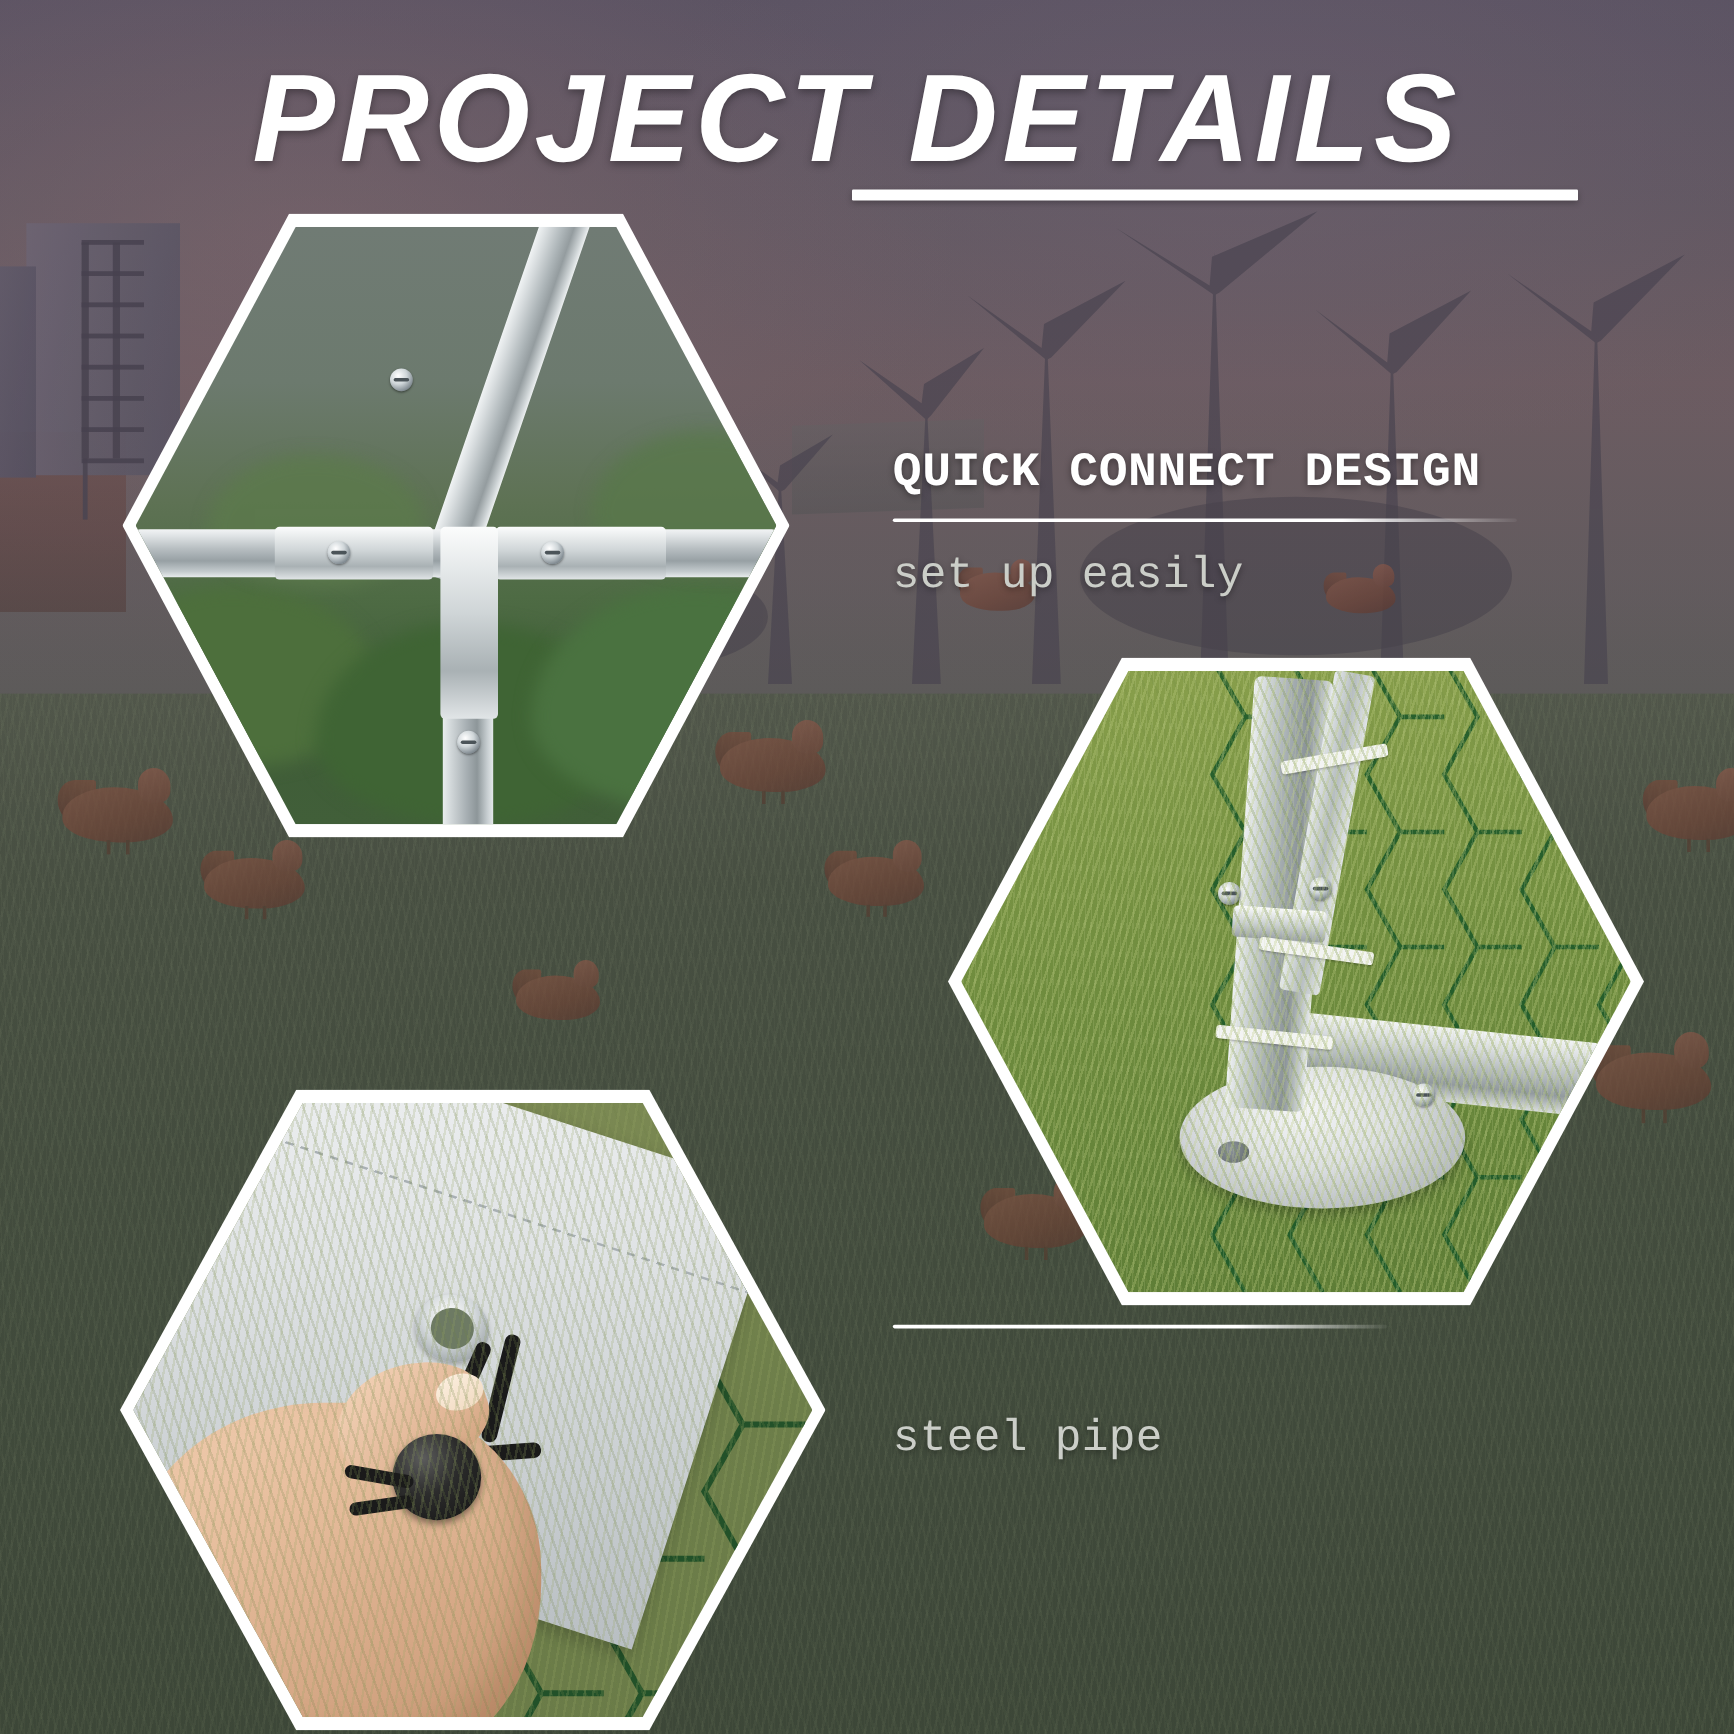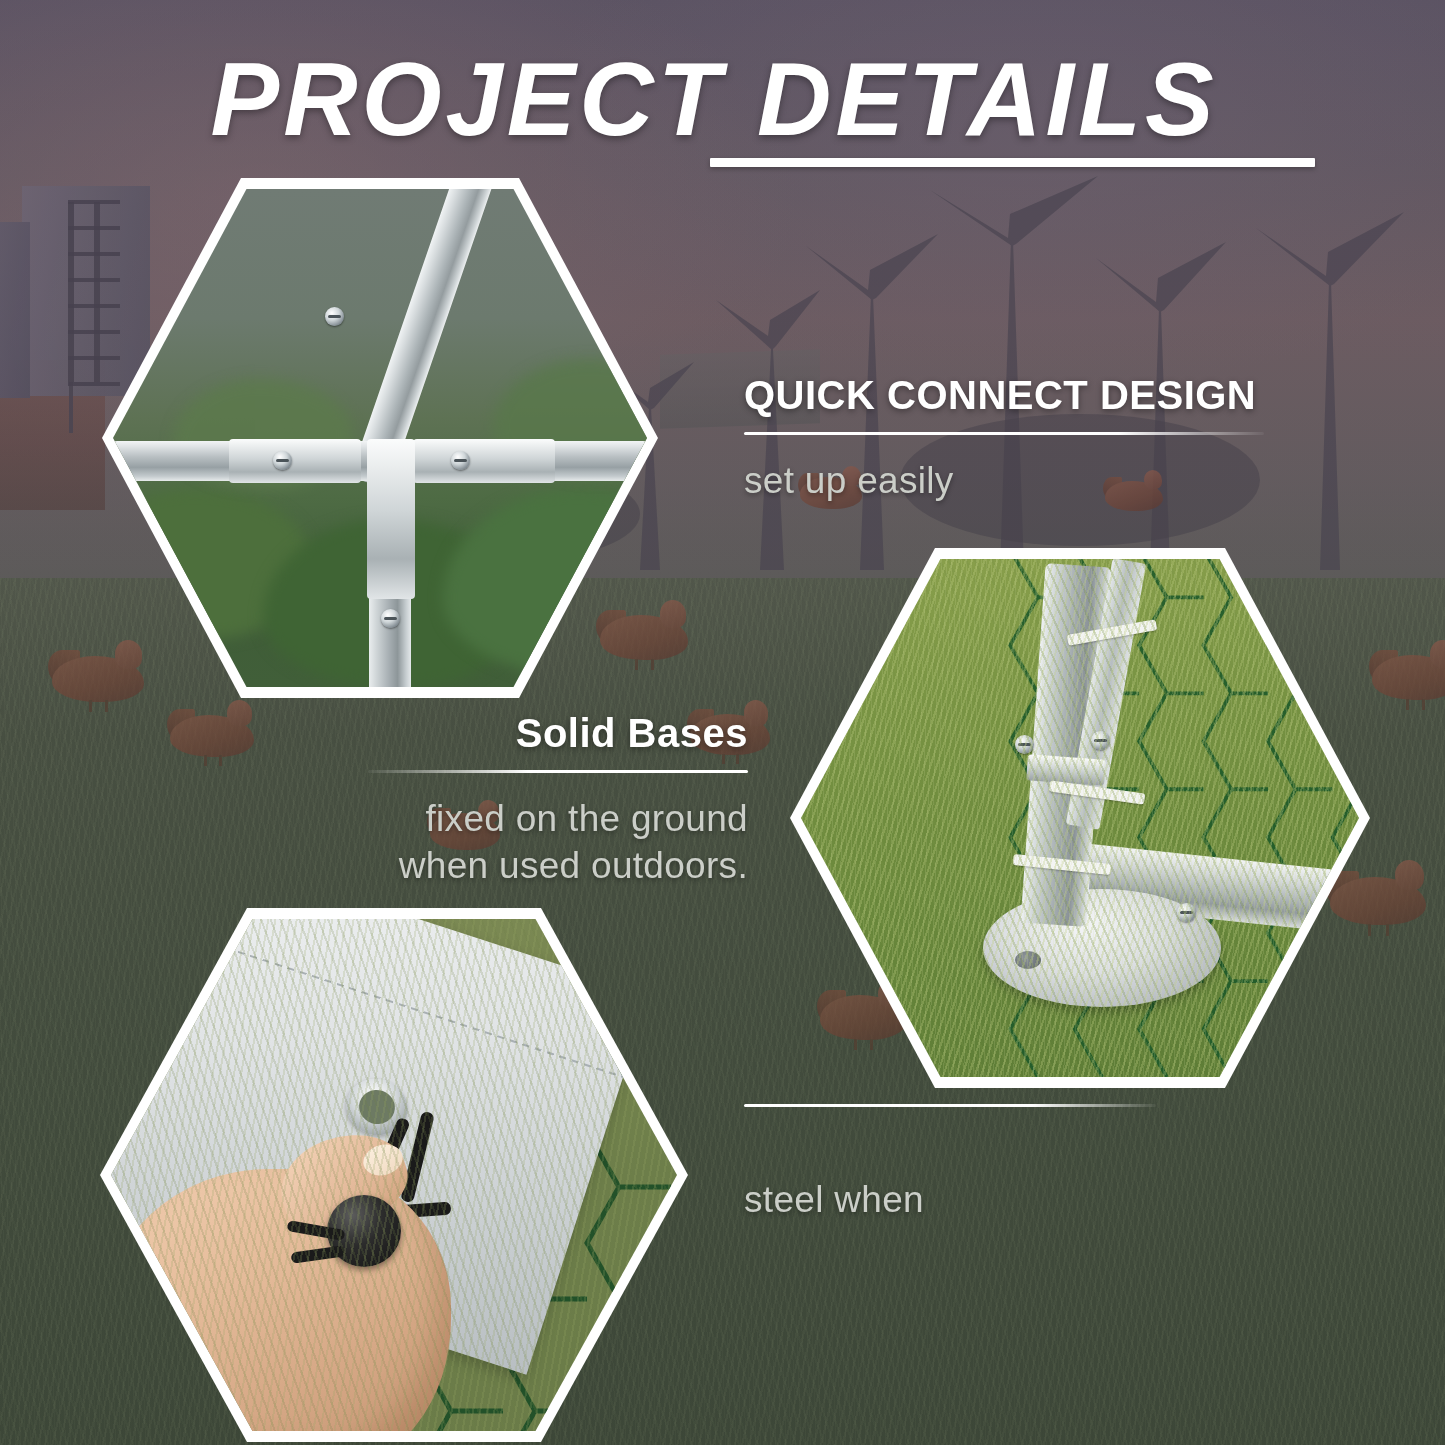--- a/index.html
+++ b/index.html
@@ -268,21 +268,21 @@
     position:absolute; left:216px; top:276px; width:74px; height:72px;
     border-radius:50%;
     background:radial-gradient(circle at 34% 28%,#5c5c5c 0%,#2c2c2c 42%,#121212 100%);
     box-shadow:0 3px 6px rgba(0,0,0,.45);
   }
   .cord{
     position:absolute; background:#1a1a1a; border-radius:6px;
   }
 
   
-  .feat{ position:absolute; }
+  .feat{ position:absolute;font-family:Liberation Mono, monospace; }
   .feat h2{
     font-size:40px; font-weight:bold; letter-spacing:.5px; color:#ffffff;
     text-shadow:0 2px 6px rgba(0,0,0,.40); line-height:1.05; white-space:nowrap;
   }
   .feat .rule{
     height:3px; margin:16px 0 22px 0; border-radius:2px;
   }
   .feat p{
     font-size:37px; color:#cbcec8; line-height:1.28; letter-spacing:.3px;
     text-shadow:0 2px 5px rgba(0,0,0,.38);
@@ -488,28 +488,20 @@
         <div class="zip" style="left:266px;top:68px;width:90px;height:11px;transform:rotate(-10deg);"></div>
         <div class="zip" style="left:212px;top:300px;width:98px;height:11px;transform:rotate(6deg);"></div>
 
         <div class="screw" style="left:214px;top:176px;"></div>
         <div class="screw" style="left:290px;top:172px;"></div>
         <div class="screw" style="left:376px;top:344px;"></div>
       </div>
     </div>
   </div>
 
-  <div class="feat" id="feat2">
-    <h2>Solid Bases</h2>
-    <div class="rule"></div>
-    <p>
-      <span>fixed on the ground</span><br>
-      <span>when used outdoors.</span>
-    </p>
-  </div>
 
   <div class="hex" id="hex3">
     <div class="hex-inner">
       <div class="ph sceneC">
         <svg style="position:absolute;left:120px;top:110px;width:480px;height:430px;" viewBox="0 0 480 430" preserveAspectRatio="none">
           <g stroke="#1b4d26" stroke-width="5" fill="none" opacity="0.9">
             <path d="M20 -10 L52 46 L20 102 L52 158 L20 214 L52 270 L20 326 L52 382 L20 438"></path>
             <path d="M104 -10 L136 46 L104 102 L136 158 L104 214 L136 270 L104 326 L136 382 L104 438"></path>
             <path d="M188 -10 L220 46 L188 102 L220 158 L188 214 L220 270 L188 326 L220 382 L188 438"></path>
             <path d="M272 -10 L304 46 L272 102 L304 158 L272 214 L304 270 L272 326 L304 382 L272 438"></path>
@@ -540,17 +532,17 @@
         <div class="cord" style="left:176px;top:306px;width:58px;height:11px;transform:rotate(10deg);"></div>
         <div class="cord" style="left:180px;top:330px;width:54px;height:11px;transform:rotate(-8deg);"></div>
       </div>
     </div>
   </div>
 
   <div class="feat" id="feat3">
     <div class="rule"></div>
     <p>
       <br>
-      <span>steel when</span>
+      <span>steel pipe</span>
     </p>
   </div>
 
 </div>
 
 </body></html>

